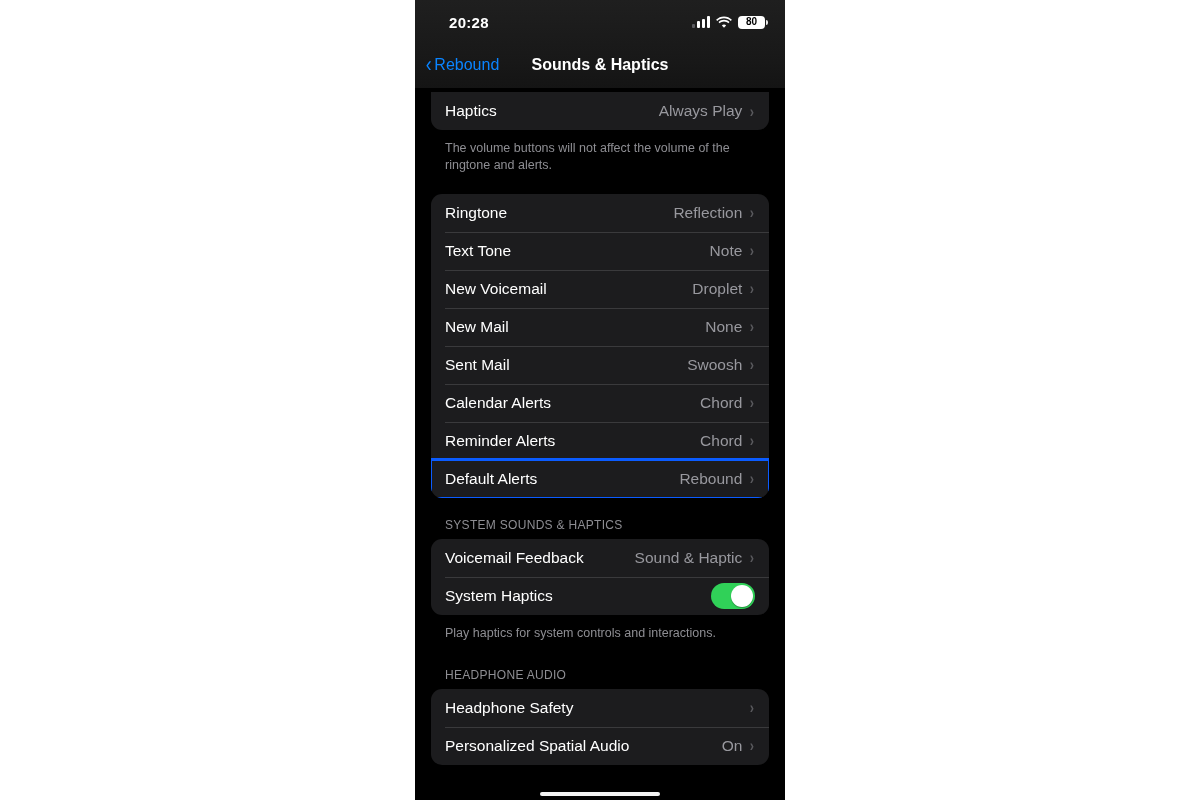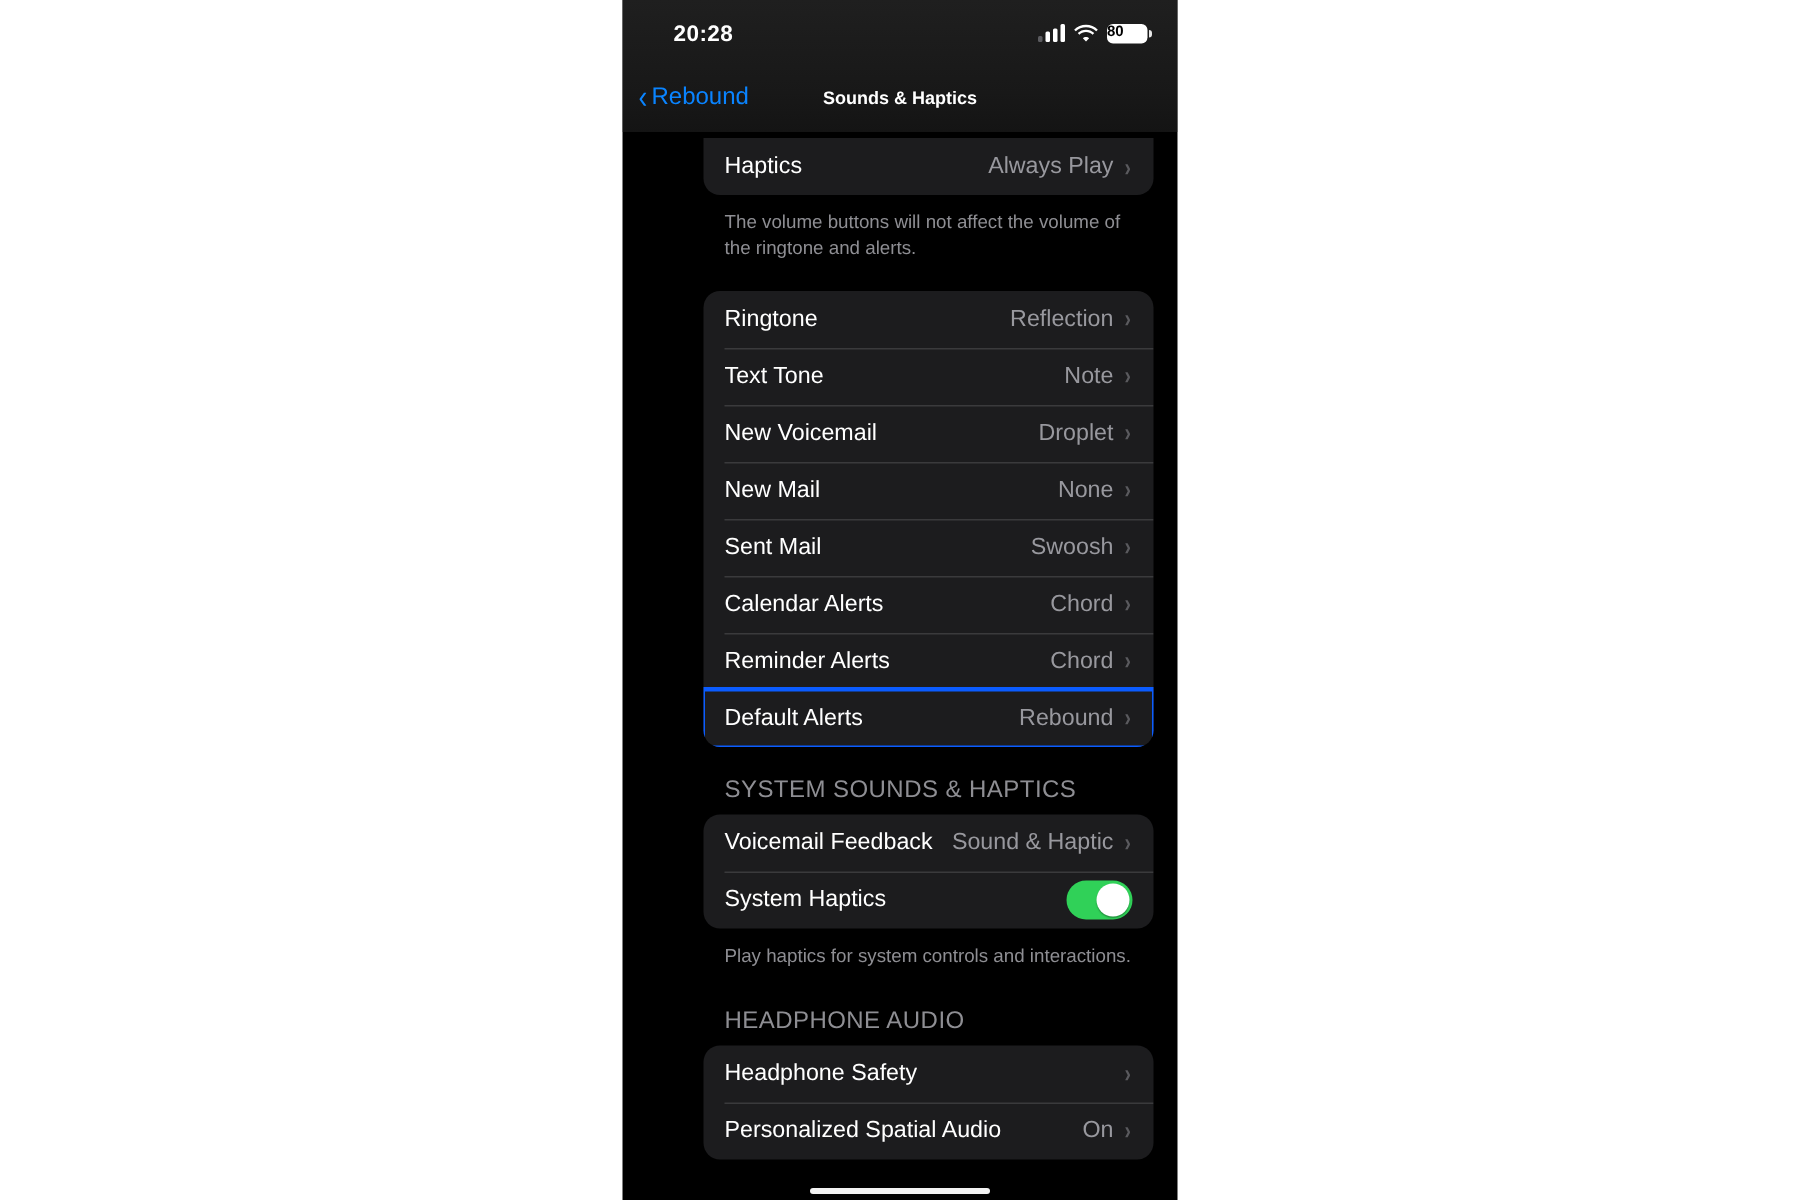--- a/index.html
+++ b/index.html
@@ -58,21 +58,21 @@
     height: 13px;
   }
   .battery-body {
     position: relative;
     width: 27px;
     height: 13px;
     border-radius: 4px;
     background: #ffffff;
     display:flex;
     align-items:center;
-    justify-content:flex-start;
+    justify-content:center;
   }
   .battery-body::after{
     content:"";
     position:absolute;
     right:-3px;
     top:4px;
     width:2px;
     height:5px;
     border-radius:0 2px 2px 0;
     background:#ffffff;
@@ -91,21 +91,21 @@
     top: 45px;
     left: 0; right: 0;
     height: 40px;
     display: flex;
     align-items: center;
     justify-content: center;
     z-index: 9;
   }
   .nav-title {
     color: #ffffff;
-    font-size: 12px;
+    font-size: 16px;
     font-weight: 600;
   }
   .nav-back {
     position: absolute;
     left: 6px;
     top: 0;
     height: 40px;
     display: flex;
     align-items: center;
     color: #0a84ff;
@@ -129,21 +129,20 @@
     z-index: 8;
   }
 
   
   .scroll {
     position: absolute;
     top: 88px;
     bottom: 0;
     left: 0; right: 0;
     overflow: hidden;
-    padding-left: 38px;
   }
 
   .group {
     margin: 0 16px 14px 16px;
     background: #1c1c1e;
     border-radius: 11px;
     overflow: hidden;
   }
   .group.first { margin-top: 4px; border-top-left-radius: 0; border-top-right-radius: 0;}
   .row {
@@ -189,21 +188,21 @@
   .footer-note {
     color: #8e8e93;
     font-size: 12.5px;
     line-height: 1.35;
     padding: 6px 30px 0 30px;
     margin-top: -10px;
     margin-bottom: 20px;
   }
   .section-header {
     color: #8e8e93;
-    font-size: 16px;
+    font-size: 12px;
     letter-spacing: 0.3px;
     padding: 6px 30px 7px 30px;
     text-transform: uppercase;
   }
 
   
   .toggle {
     position: relative;
     width: 44px;
     height: 26px;

